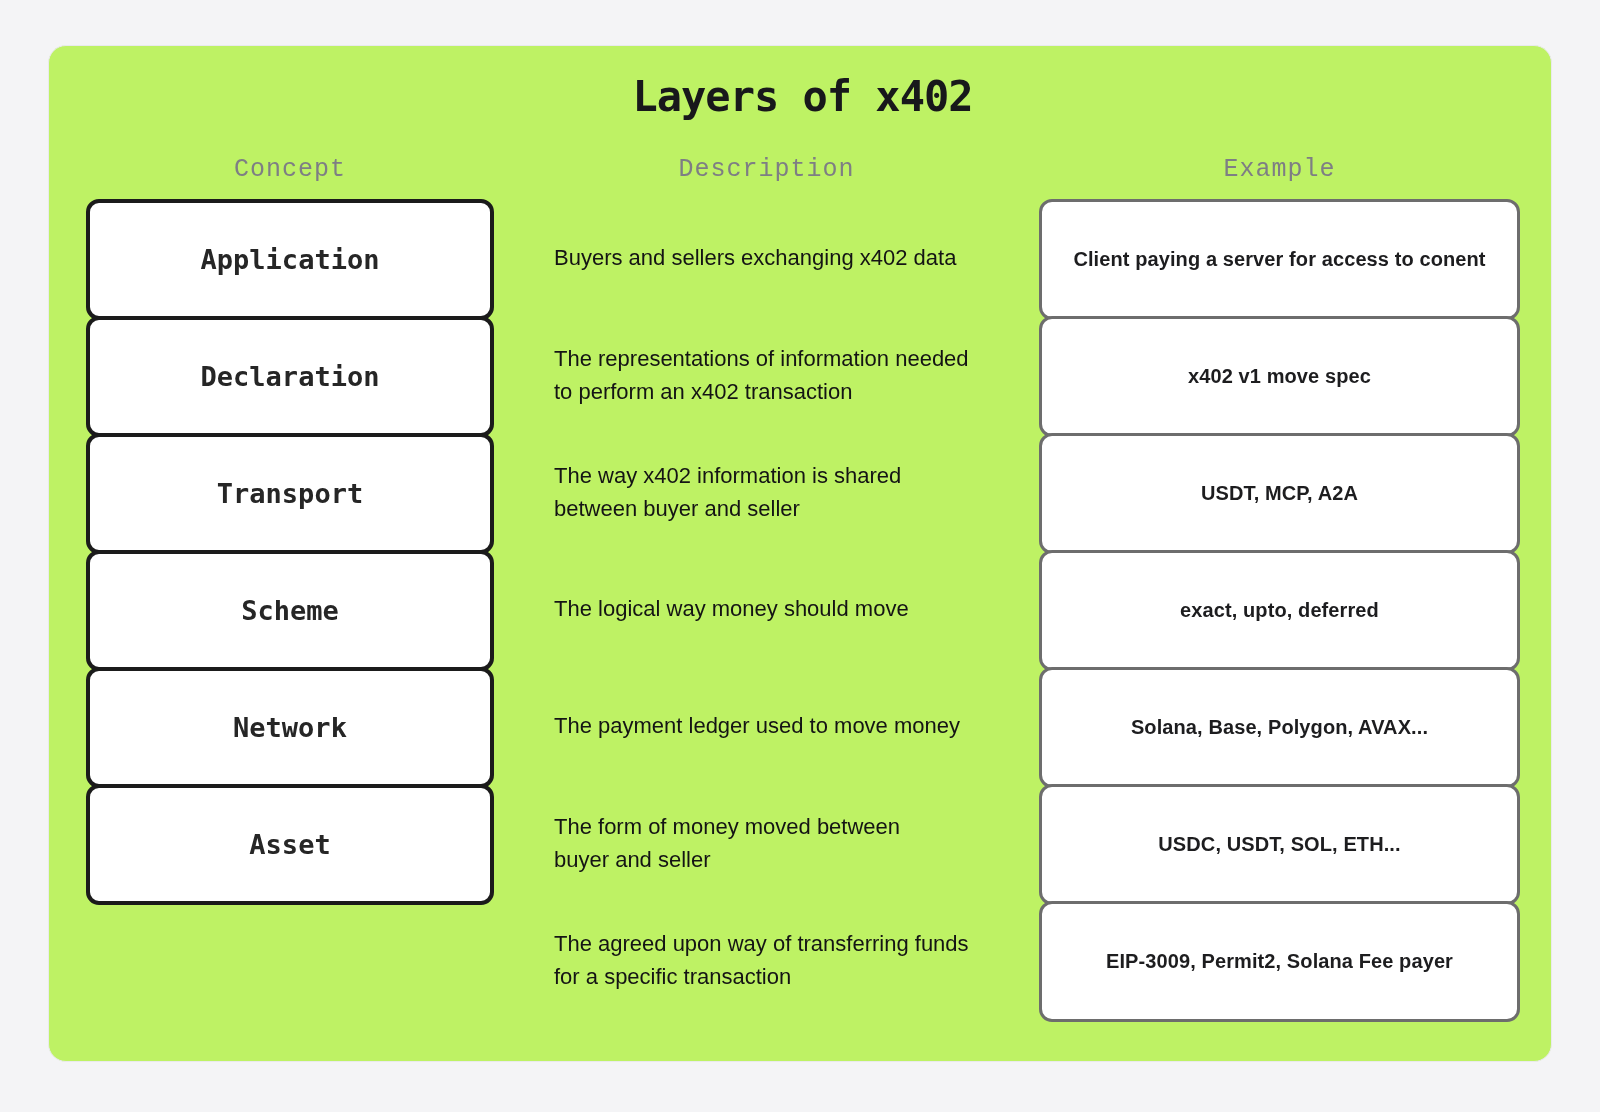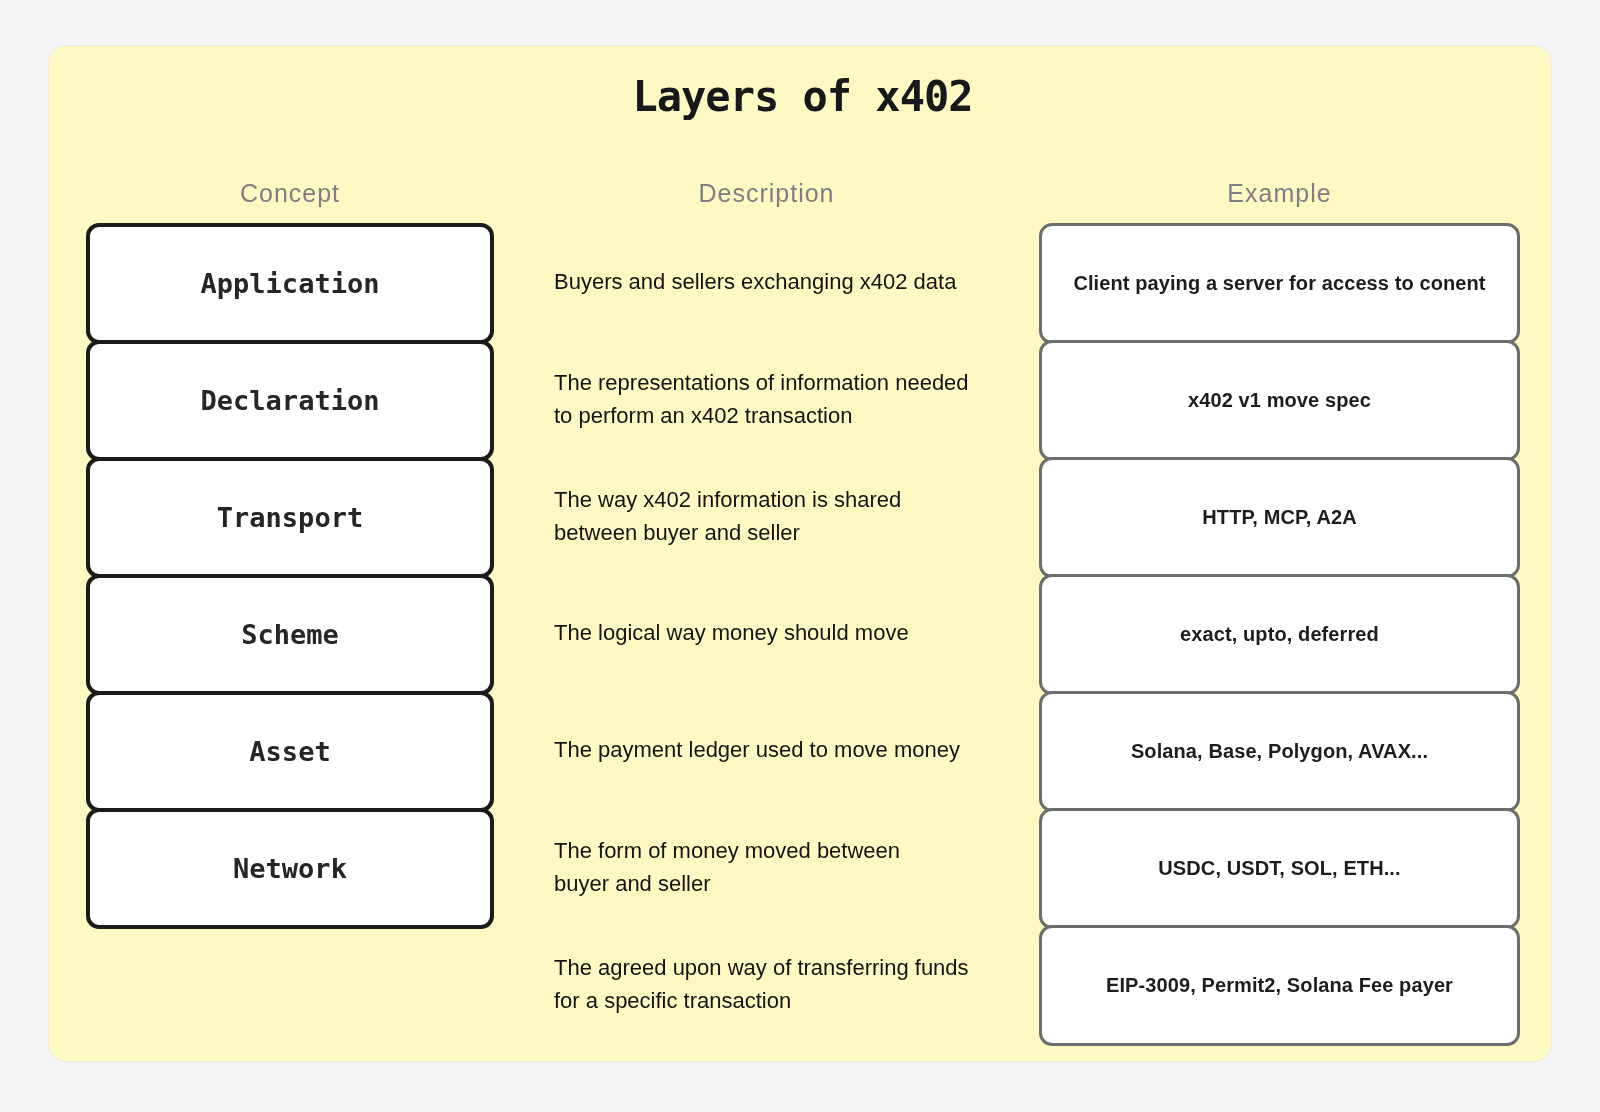--- a/index.html
+++ b/index.html
@@ -14,21 +14,21 @@
     height: 1112px;
     background: #f4f4f6;
     overflow: hidden;
   }
   .card {
     position: absolute;
     left: 48px;
     top: 45px;
     width: 1504px;
     height: 1017px;
-    background: #fef9c3;
+    background: #bef264;
     border: 1px solid #e9eaec;
     border-radius: 18px;
     box-sizing: border-box;
     padding: 0 32px 0 37px;
   }
   .title {
     margin-top: 26px;
     text-align: center;
     font-family: "DejaVu Sans Mono", monospace;
     font-weight: 700;
@@ -38,26 +38,25 @@
   }
   .grid-cols {
     display: grid;
     grid-template-columns: 408px 545px 481px;
   }
   .headers {
     margin-top: 34px;
   }
   .col-header {
     text-align: center;
-    font-family: Liberation Sans, sans-serif;
+    font-family: Liberation Mono, monospace;
     font-size: 25px;
     font-weight: 500;
     letter-spacing: 1px;
     color: #7e7e84;
-    margin-top: 24px;
   }
   .table-body {
     margin-top: 15px;
   }
   .stack {
     display: flex;
     flex-direction: column;
   }
   .concept-box, .example-box {
     height: 121px;
@@ -126,24 +125,24 @@
         <div class="concept-box">
           <span class="concept-label">Declaration</span>
         </div>
         <div class="concept-box">
           <span class="concept-label">Transport</span>
         </div>
         <div class="concept-box">
           <span class="concept-label">Scheme</span>
         </div>
         <div class="concept-box">
-          <span class="concept-label">Asset</span>
+          <span class="concept-label">Network</span>
         </div>
         <div class="concept-box">
-          <span class="concept-label">Network</span>
+          <span class="concept-label">Asset</span>
         </div>
       </div>
 
       <div class="stack">
         <div class="desc-cell">
           <span class="desc-text">Buyers and sellers exchanging x402 data</span>
         </div>
         <div class="desc-cell">
           <span class="desc-text">The representations of information needed
 to perform an x402 transaction</span>
@@ -169,21 +168,21 @@
       </div>
 
       <div class="stack">
         <div class="example-box">
           <span class="example-label">Client paying a server for access to conent</span>
         </div>
         <div class="example-box">
           <span class="example-label">x402 v1 move spec</span>
         </div>
         <div class="example-box">
-          <span class="example-label">HTTP, MCP, A2A</span>
+          <span class="example-label">USDT, MCP, A2A</span>
         </div>
         <div class="example-box">
           <span class="example-label">exact, upto, deferred</span>
         </div>
         <div class="example-box">
           <span class="example-label">Solana, Base, Polygon, AVAX...</span>
         </div>
         <div class="example-box">
           <span class="example-label">USDC, USDT, SOL, ETH...</span>
         </div>

